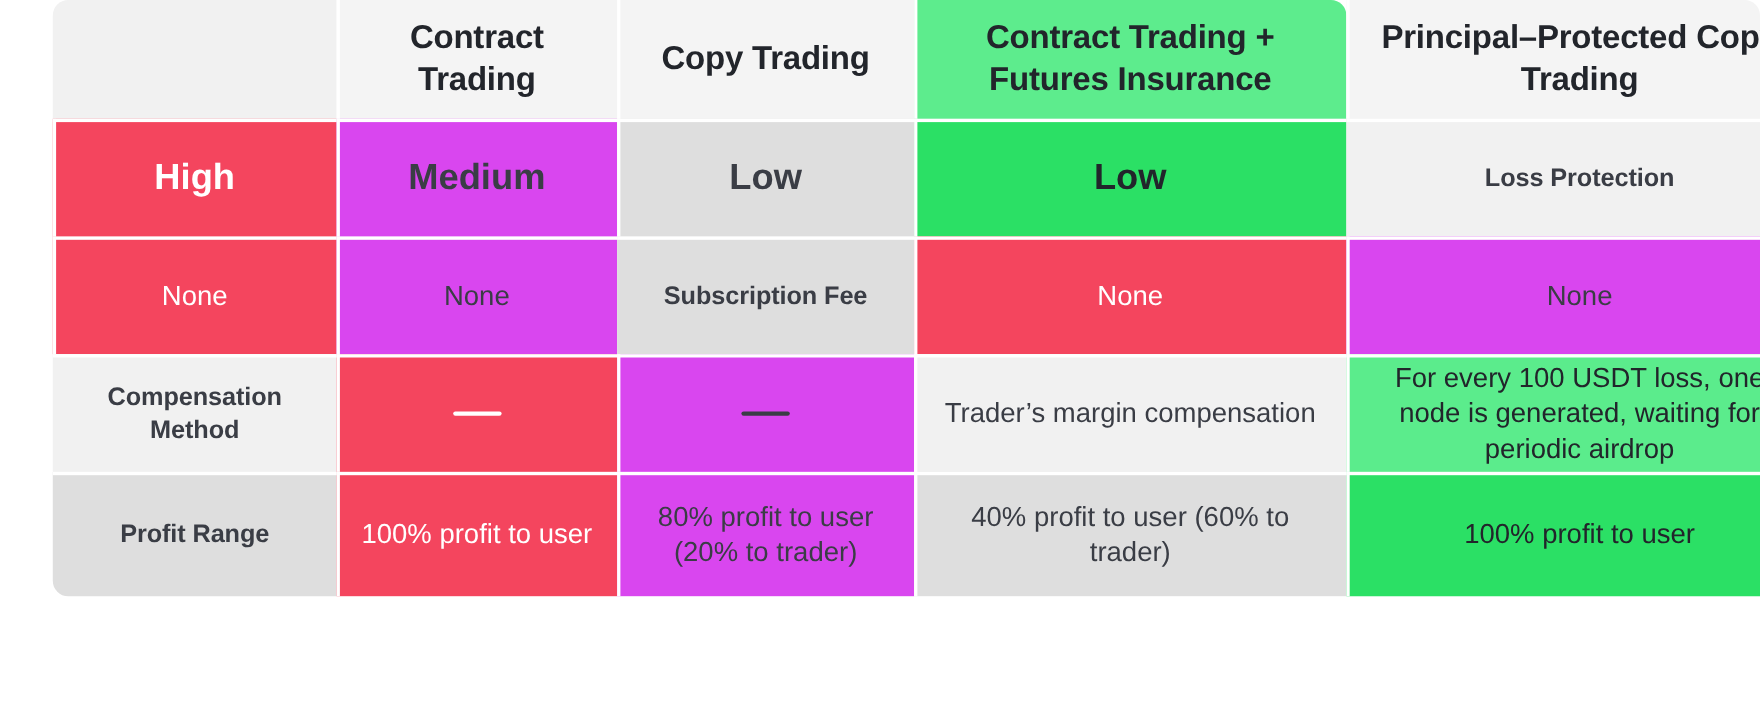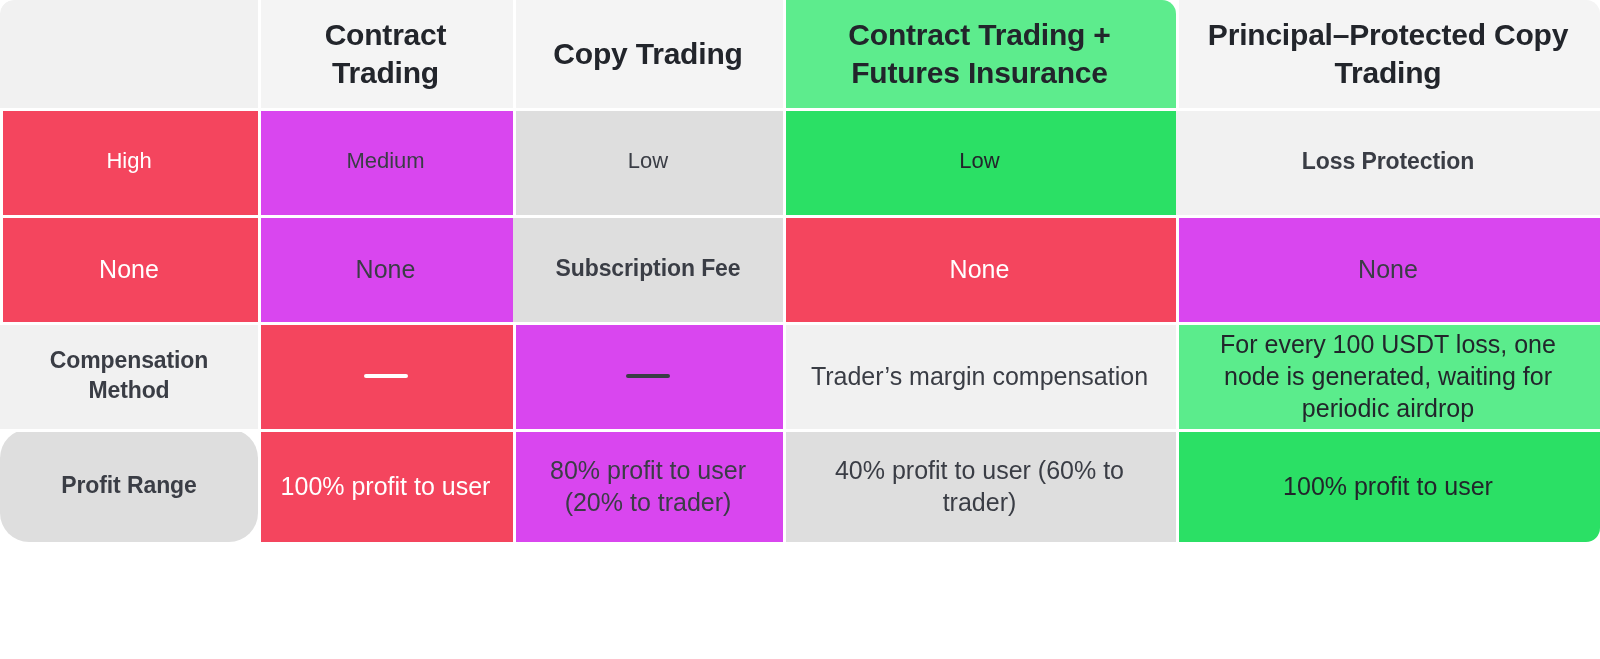--- a/index.html
+++ b/index.html
@@ -21,20 +21,21 @@
     border-radius: 14px;
   }
 
   .grid {
     display: grid;
     grid-template-columns: 258px 255px 270px 393px 424px;
     grid-template-rows: 108px 107px 107px 107px 113px 117px;
     width: 1474px;
     height: 659px;
     gap: 0;
+    margin-left: 48px;
   }
 
   .cell {
     display: flex;
     align-items: center;
     justify-content: center;
     text-align: center;
     padding: 4px 14px;
     box-sizing: border-box;
     line-height: 1.28;
@@ -82,34 +83,34 @@
 
   
   .c-red     { background: #F4455E; color: #ffffff; }
   .c-amber   { background: #d946ef; color: #3A3D45; }
   .c-gray-a  { background: #DEDEDE; color: #3A3D45; }
   .c-gray-b  { background: #F1F1F1; color: #3A3D45; }
   .c-green-a { background: #2BE065; color: #22252B; }
   .c-green-b { background: #5BEC8C; color: #22252B; }
 
   .val      { font-size: 25px; font-weight: normal; }
-  .val.bold { font-weight: normal; font-size: 22px; }
+  .val.bold { font-weight: bold; font-size: 33px; }
 
   .dash {
     display: inline-block;
     width: 44px;
     height: 4px;
     border-radius: 2px;
     background: currentColor;
   }
 
   
   .corner-tl { border-top-left-radius: 14px; }
   .corner-tr { border-top-right-radius: 14px; }
-  .corner-bl { border-bottom-left-radius: 14px; border-radius: 29px; }
+  .corner-bl { border-bottom-left-radius: 14px; }
   .corner-br { border-bottom-right-radius: 14px; }
 </style>
 </head>
 <body>
 
 <div id="comparison-table">
   <div class="grid">
 
     <div class="cell hdr hdr-blank corner-tl"></div>
     <div class="cell hdr hdr-plain vsep-left">Contract Trading</div>

